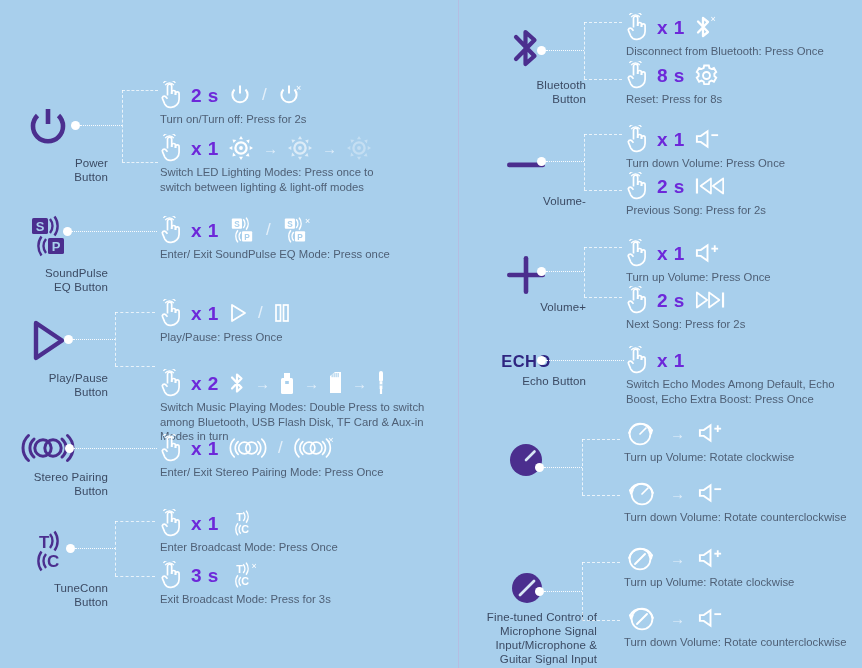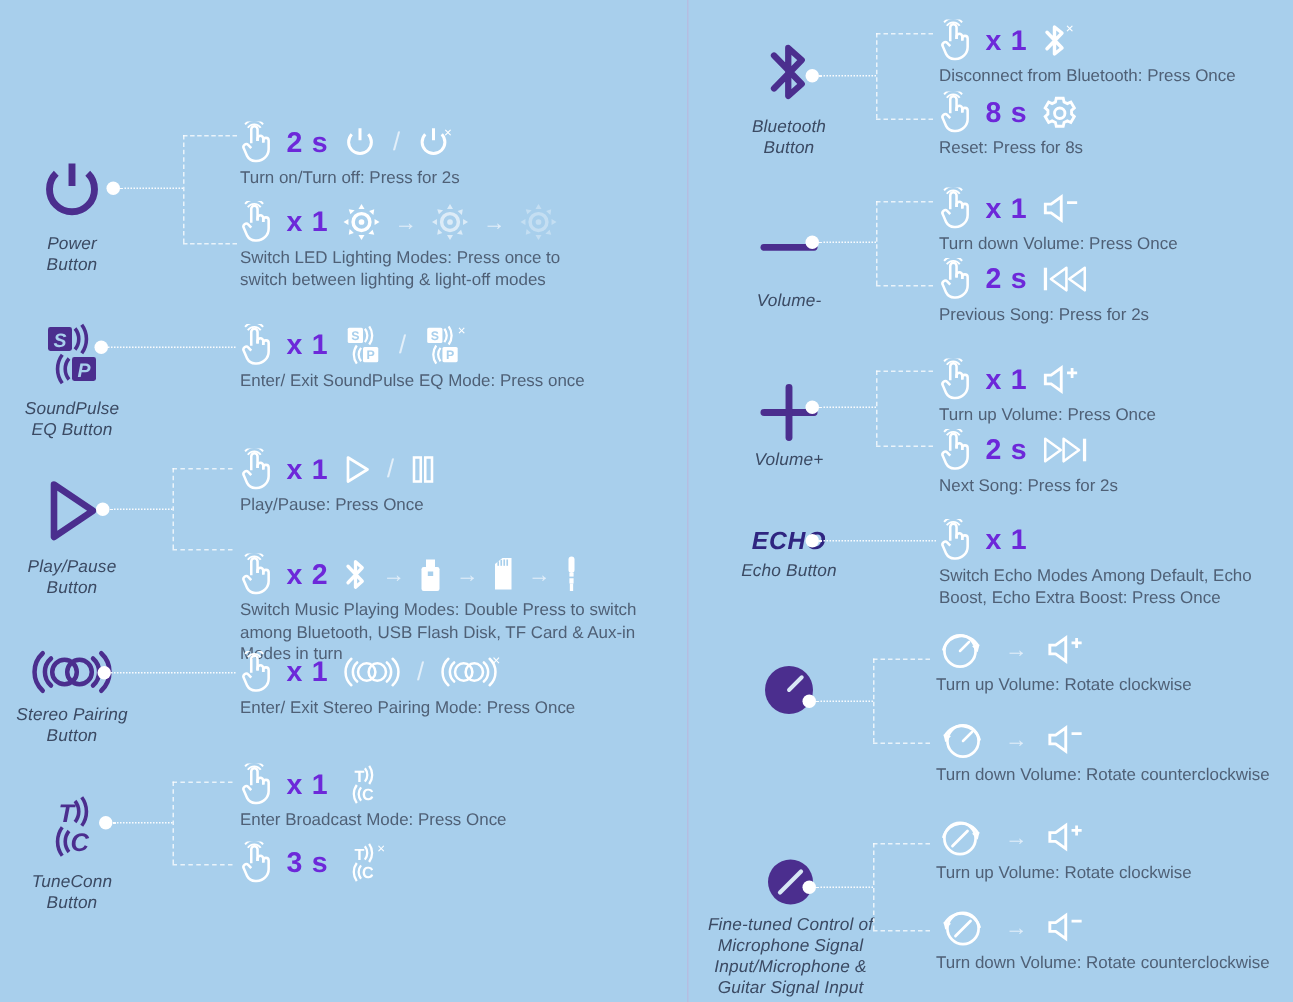--- a/index.html
+++ b/index.html
@@ -10,21 +10,21 @@
     font-family: "Liberation Sans", sans-serif;
     overflow: hidden;
     position: relative;
   }
   #sheet { position:absolute; inset:0; display:flex; }
   .col { position:relative; height:668px; }
   .col-left  { width: 458px; }
   .divider { width:1px; background:#b9b7dd; height:668px; opacity:.75; }
   .col-right { width: 403px; }
 
-  .btn-block { position:absolute; text-align:center; width:120px;font-style:italic; }
+  .btn-block { position:absolute; text-align:right; width:120px; }
   .btn-glyph { color:#4b2e8e; line-height:1; display:flex; align-items:center; justify-content:center; height:52px;}
   .btn-label { color:#3b4a63; font-size:11.5px; line-height:14px; margin-top:4px; letter-spacing:.1px; }
 
   
   .conn { position:absolute; }
   .dot { position:absolute; width:9px; height:9px; border-radius:50%; background:#ffffff; }
   .dline {
     position:absolute; height:0; border-top:1.6px dotted #ffffff; opacity:.95;
   }
   .vline { position:absolute; width:0; border-left:1.6px dashed #ffffff; opacity:.75; }
@@ -453,20 +453,21 @@
             <text x="13" y="19" font-family="Liberation Sans, sans-serif" font-size="17" font-weight="700" fill="#fff">T</text>
             <text x="21" y="38" font-family="Liberation Sans, sans-serif" font-size="17" font-weight="700" fill="#fff">C</text>
             <path class="wi" style="stroke-width:2.4" d="M24 5 a11 11 0 0 1 0 14"></path>
             <path class="wi" style="stroke-width:2.4" d="M28.5 2.5 a16 16 0 0 1 0 19"></path>
             <path class="wi" style="stroke-width:2.4" d="M20 39 a11 11 0 0 1 0 -14"></path>
             <path class="wi" style="stroke-width:2.4" d="M15.5 41.5 a16 16 0 0 1 0 -19"></path>
             <text class="supx" style="font-size:14px" x="37" y="12">×</text>
           </svg>
         </span>
       </div>
+      <div class="act-desc">Exit Broadcast Mode: Press for 3s</div>
     </div>
   </div>
 
   <div class="divider"></div>
 
   <div class="col col-right">
 
     <div class="btn-block" style="left:7px; top:22px;">
       <div class="btn-glyph">
         <svg width="34" height="46" viewBox="0 0 34 46">

